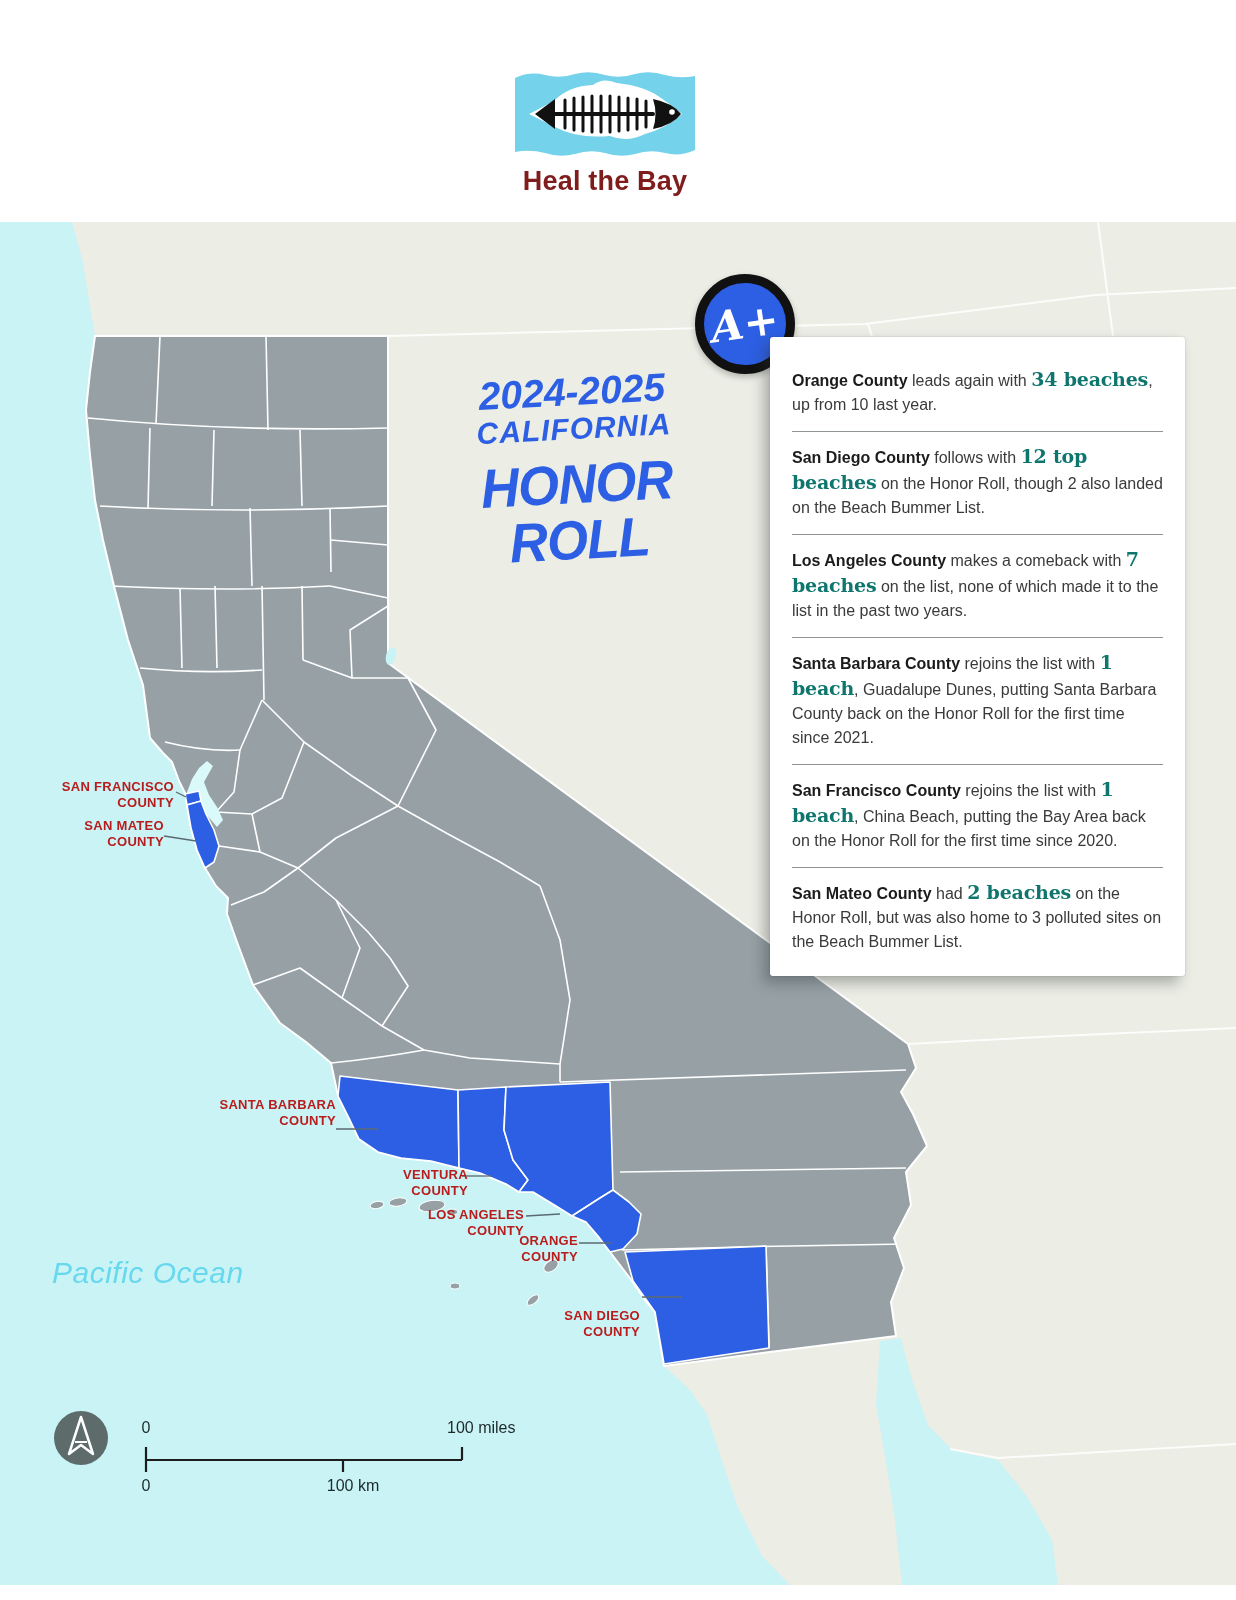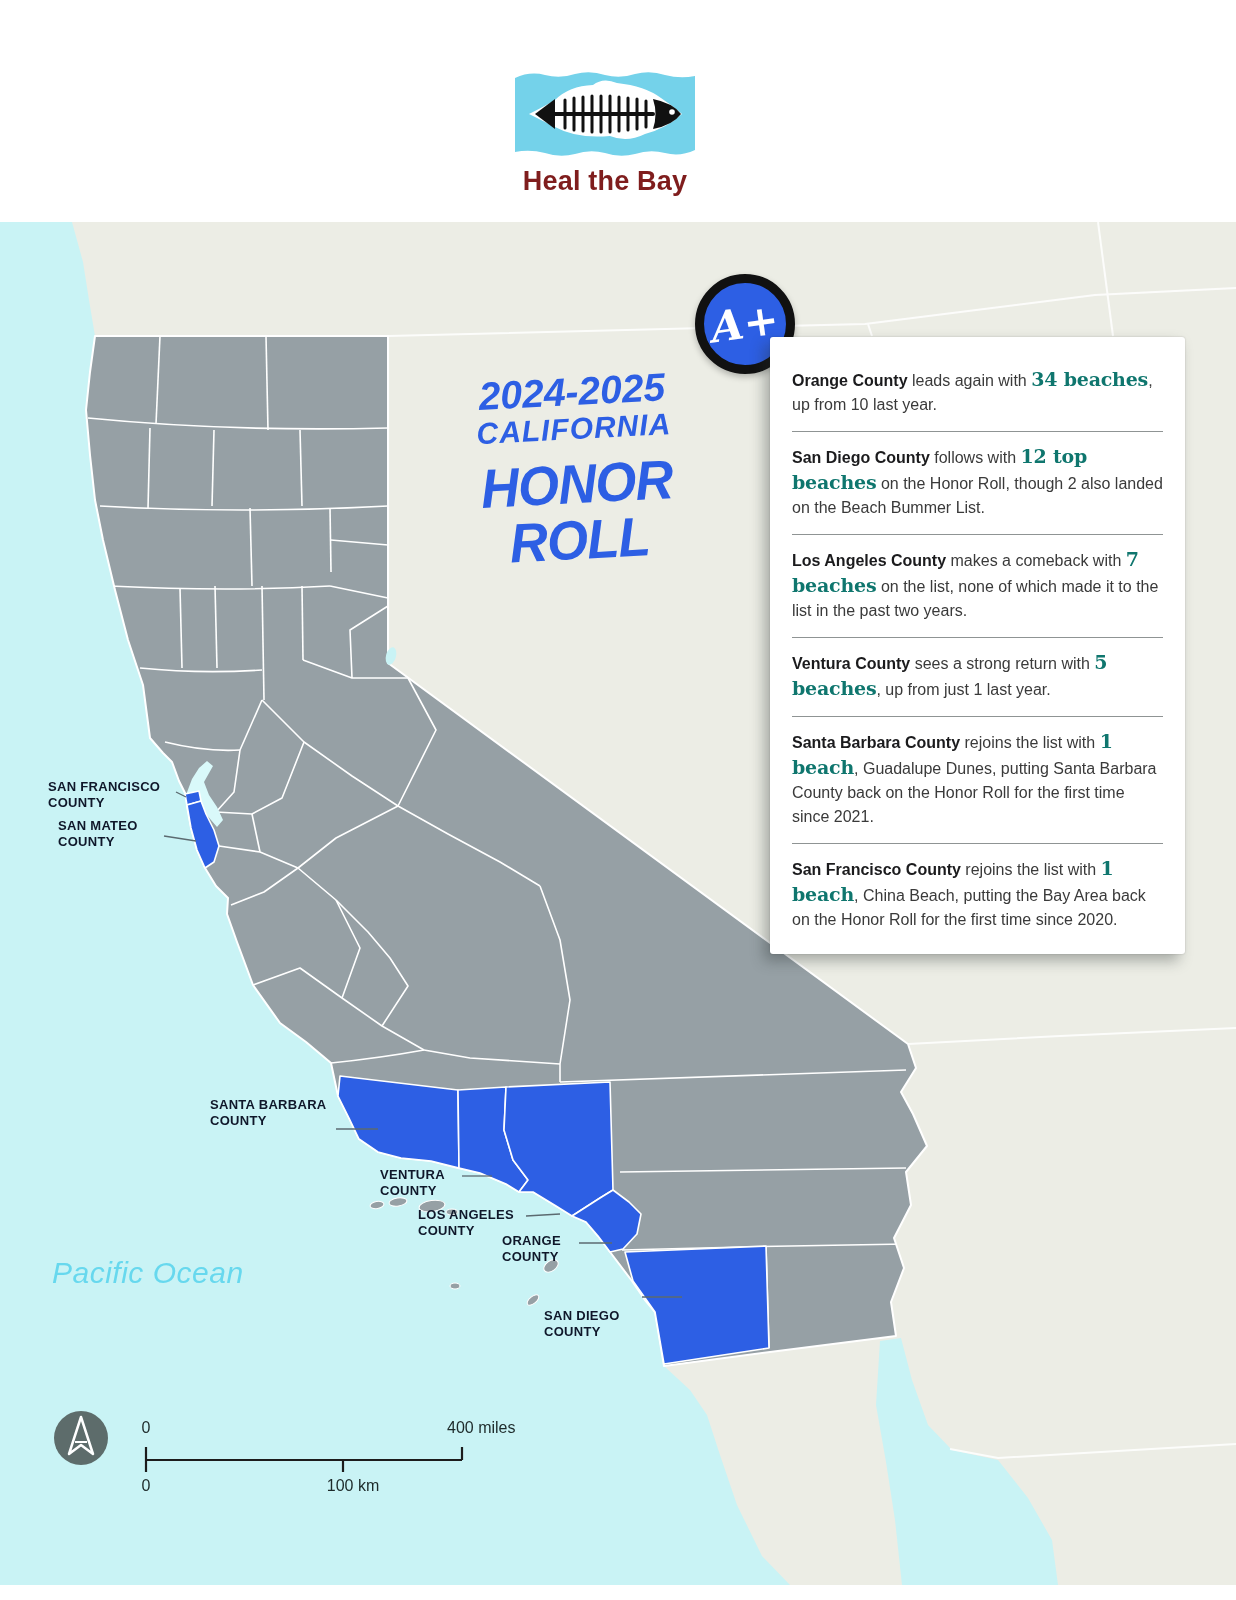--- a/index.html
+++ b/index.html
@@ -27,22 +27,22 @@
   .panel{position:absolute;left:770px;top:337px;width:415px;box-sizing:border-box;
          background:#ffffff;border-radius:3px;padding:18px 22px 8px 22px;
          box-shadow:-6px 7px 14px rgba(40,50,50,.35),0 0 2px rgba(0,0,0,.2);}
   .panel-item{padding:12px 0 14px 0;border-bottom:1px solid #8f9494;
               font-size:16px;line-height:24px;color:#3a3a3a;}
   .panel-item:last-child{border-bottom:none;}
   .seg-b{font-weight:700;color:#1b1b1d;}
   .seg-a{font-family:"DejaVu Serif",serif;font-weight:700;color:#0f766e;
          font-size:19px;letter-spacing:-.2px;}
   
-  .county-label{position:absolute;text-align:left;font-size:13px;font-weight:800;
-                color:#0f172a;line-height:16px;letter-spacing:.3px;}
+  .county-label{position:absolute;text-align:right;font-size:13px;font-weight:800;
+                color:#b91c1c;line-height:16px;letter-spacing:.3px;}
   
   .ocean-label{position:absolute;left:52px;top:1224px;width:220px;font-size:30px;font-style:italic;
                color:#67d8ee;letter-spacing:.5px;margin-top:32px;}
   
   .scale-label{position:absolute;font-size:16px;color:#1d2a2a;font-weight:500;white-space:nowrap;}
   .sl-miles-zero{left:132px;top:1419px;width:28px;text-align:center;}
   .sl-miles{left:447px;top:1419px;}
   .sl-km-zero{left:132px;top:1477px;width:28px;text-align:center;}
   .sl-km{left:313px;top:1477px;width:80px;text-align:center;}
 </style>
@@ -185,23 +185,23 @@
   </div>
 
   <div class="badge">
     <span>A+</span>
   </div>
 
   <div class="panel" id="panel">
       <div class="panel-item"><span class="seg-b">Orange County</span><span class="seg-n"> leads again with </span><span class="seg-a">34 beaches</span><span class="seg-n">, up from 10 last year.</span></div>
       <div class="panel-item"><span class="seg-b">San Diego County</span><span class="seg-n"> follows with </span><span class="seg-a">12 top beaches</span><span class="seg-n"> on the Honor Roll, though 2 also landed on the Beach Bummer List.</span></div>
       <div class="panel-item"><span class="seg-b">Los Angeles County</span><span class="seg-n"> makes a comeback with </span><span class="seg-a">7 beaches</span><span class="seg-n"> on the list, none of which made it to the list in the past two years.</span></div>
-      <div class="panel-item"><span class="seg-b">Ventura County</span><span class="seg-n"> sees a strong return with </span><span class="seg-a">5 beaches</span><span class="seg-n">, up from just 1 last year.</span></div>
       <div class="panel-item"><span class="seg-b">Santa Barbara County</span><span class="seg-n"> rejoins the list with </span><span class="seg-a">1 beach</span><span class="seg-n">, Guadalupe Dunes, putting Santa Barbara County back on the Honor Roll for the first time since 2021.</span></div>
       <div class="panel-item"><span class="seg-b">San Francisco County</span><span class="seg-n"> rejoins the list with </span><span class="seg-a">1 beach</span><span class="seg-n">, China Beach, putting the Bay Area back on the Honor Roll for the first time since 2020.</span></div>
+      <div class="panel-item"><span class="seg-b">San Mateo County</span><span class="seg-n"> had </span><span class="seg-a">2 beaches</span><span class="seg-n"> on the Honor Roll, but was also home to 3 polluted sites on the Beach Bummer List.</span></div>
     </div>
 
   <div id="county-labels">
       <div class="county-label" style="left: 48px; top: 779px; width: 126px;">
         <div>SAN FRANCISCO</div>
         <div>COUNTY</div>
       </div>
       <div class="county-label" style="left: 58px; top: 818px; width: 106px;">
         <div>SAN MATEO</div>
         <div>COUNTY</div>
@@ -224,17 +224,17 @@
       </div>
       <div class="county-label" style="left: 544px; top: 1308px; width: 96px;">
         <div>SAN DIEGO</div>
         <div>COUNTY</div>
       </div>
     </div>
 
   <div class="ocean-label">Pacific Ocean</div>
 
   <div class="scale-label sl-miles-zero">0</div>
-  <div class="scale-label sl-miles">400 miles</div>
+  <div class="scale-label sl-miles">100 miles</div>
   <div class="scale-label sl-km-zero">0</div>
   <div class="scale-label sl-km">100 km</div>
 
 </div>
 
 </body></html>

